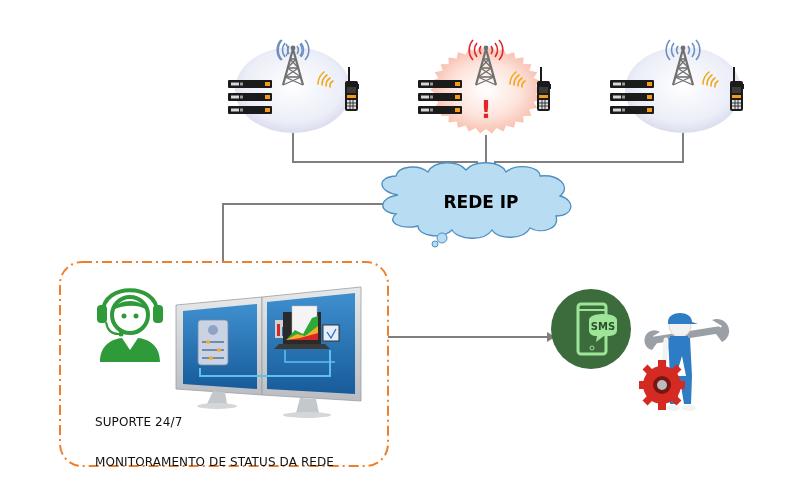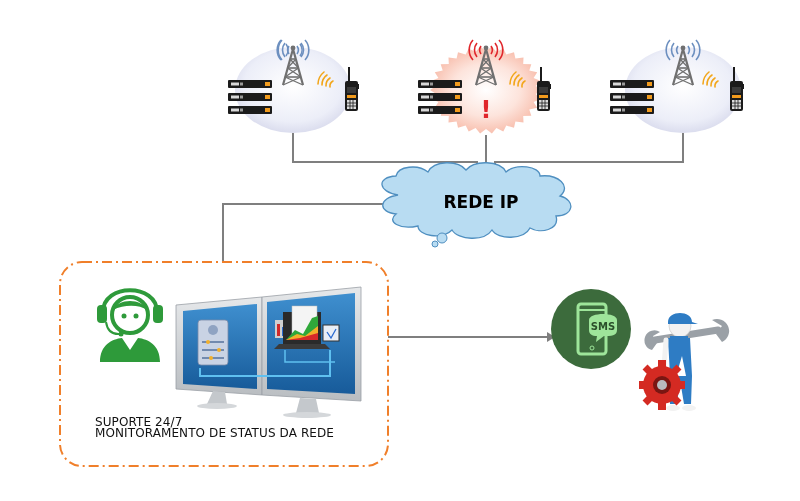--- a/index.html
+++ b/index.html
@@ -251,13 +251,13 @@
         <rect x="644" y="397" width="7" height="7" transform="rotate(45 647.5 400.5)"></rect>
         <rect x="673" y="397" width="7" height="7" transform="rotate(45 676.5 400.5)"></rect>
       </g>
       <circle cx="662" cy="385" r="9" fill="#7a1612"></circle>
       <circle cx="662" cy="385" r="5" fill="#b8bcc0"></circle>
     </g>
   </g>
 </svg>
 
 <div class="caption" style="top:415px;">SUPORTE 24/7</div>
-<div class="caption" style="top:426px;">MONITORAMENTO DE STATUS DA REDE</div>
+<div class="caption" style="top:455px;">MONITORAMENTO DE STATUS DA REDE</div>
 
 </body></html>

